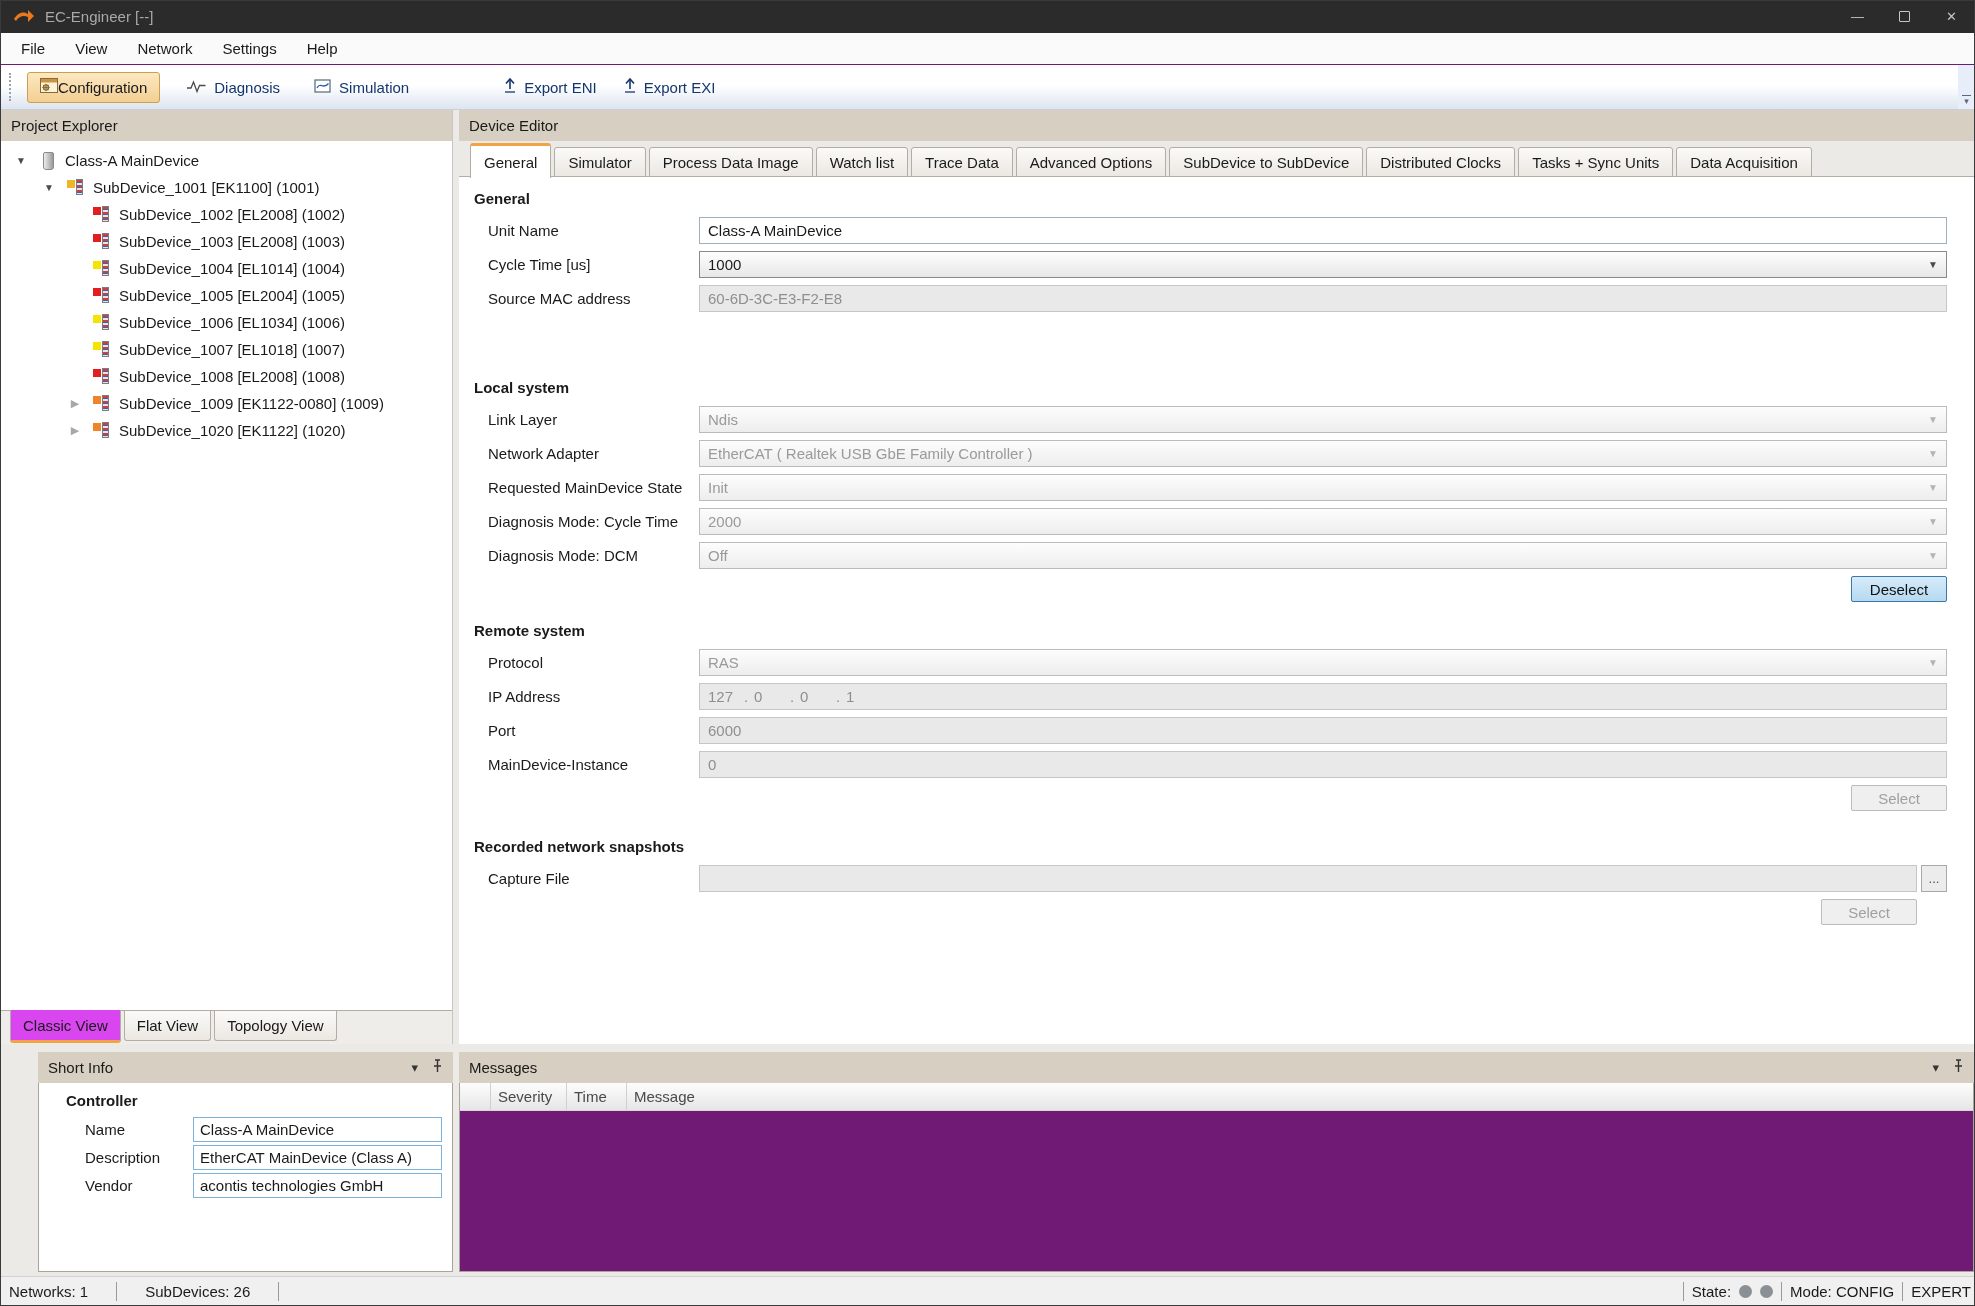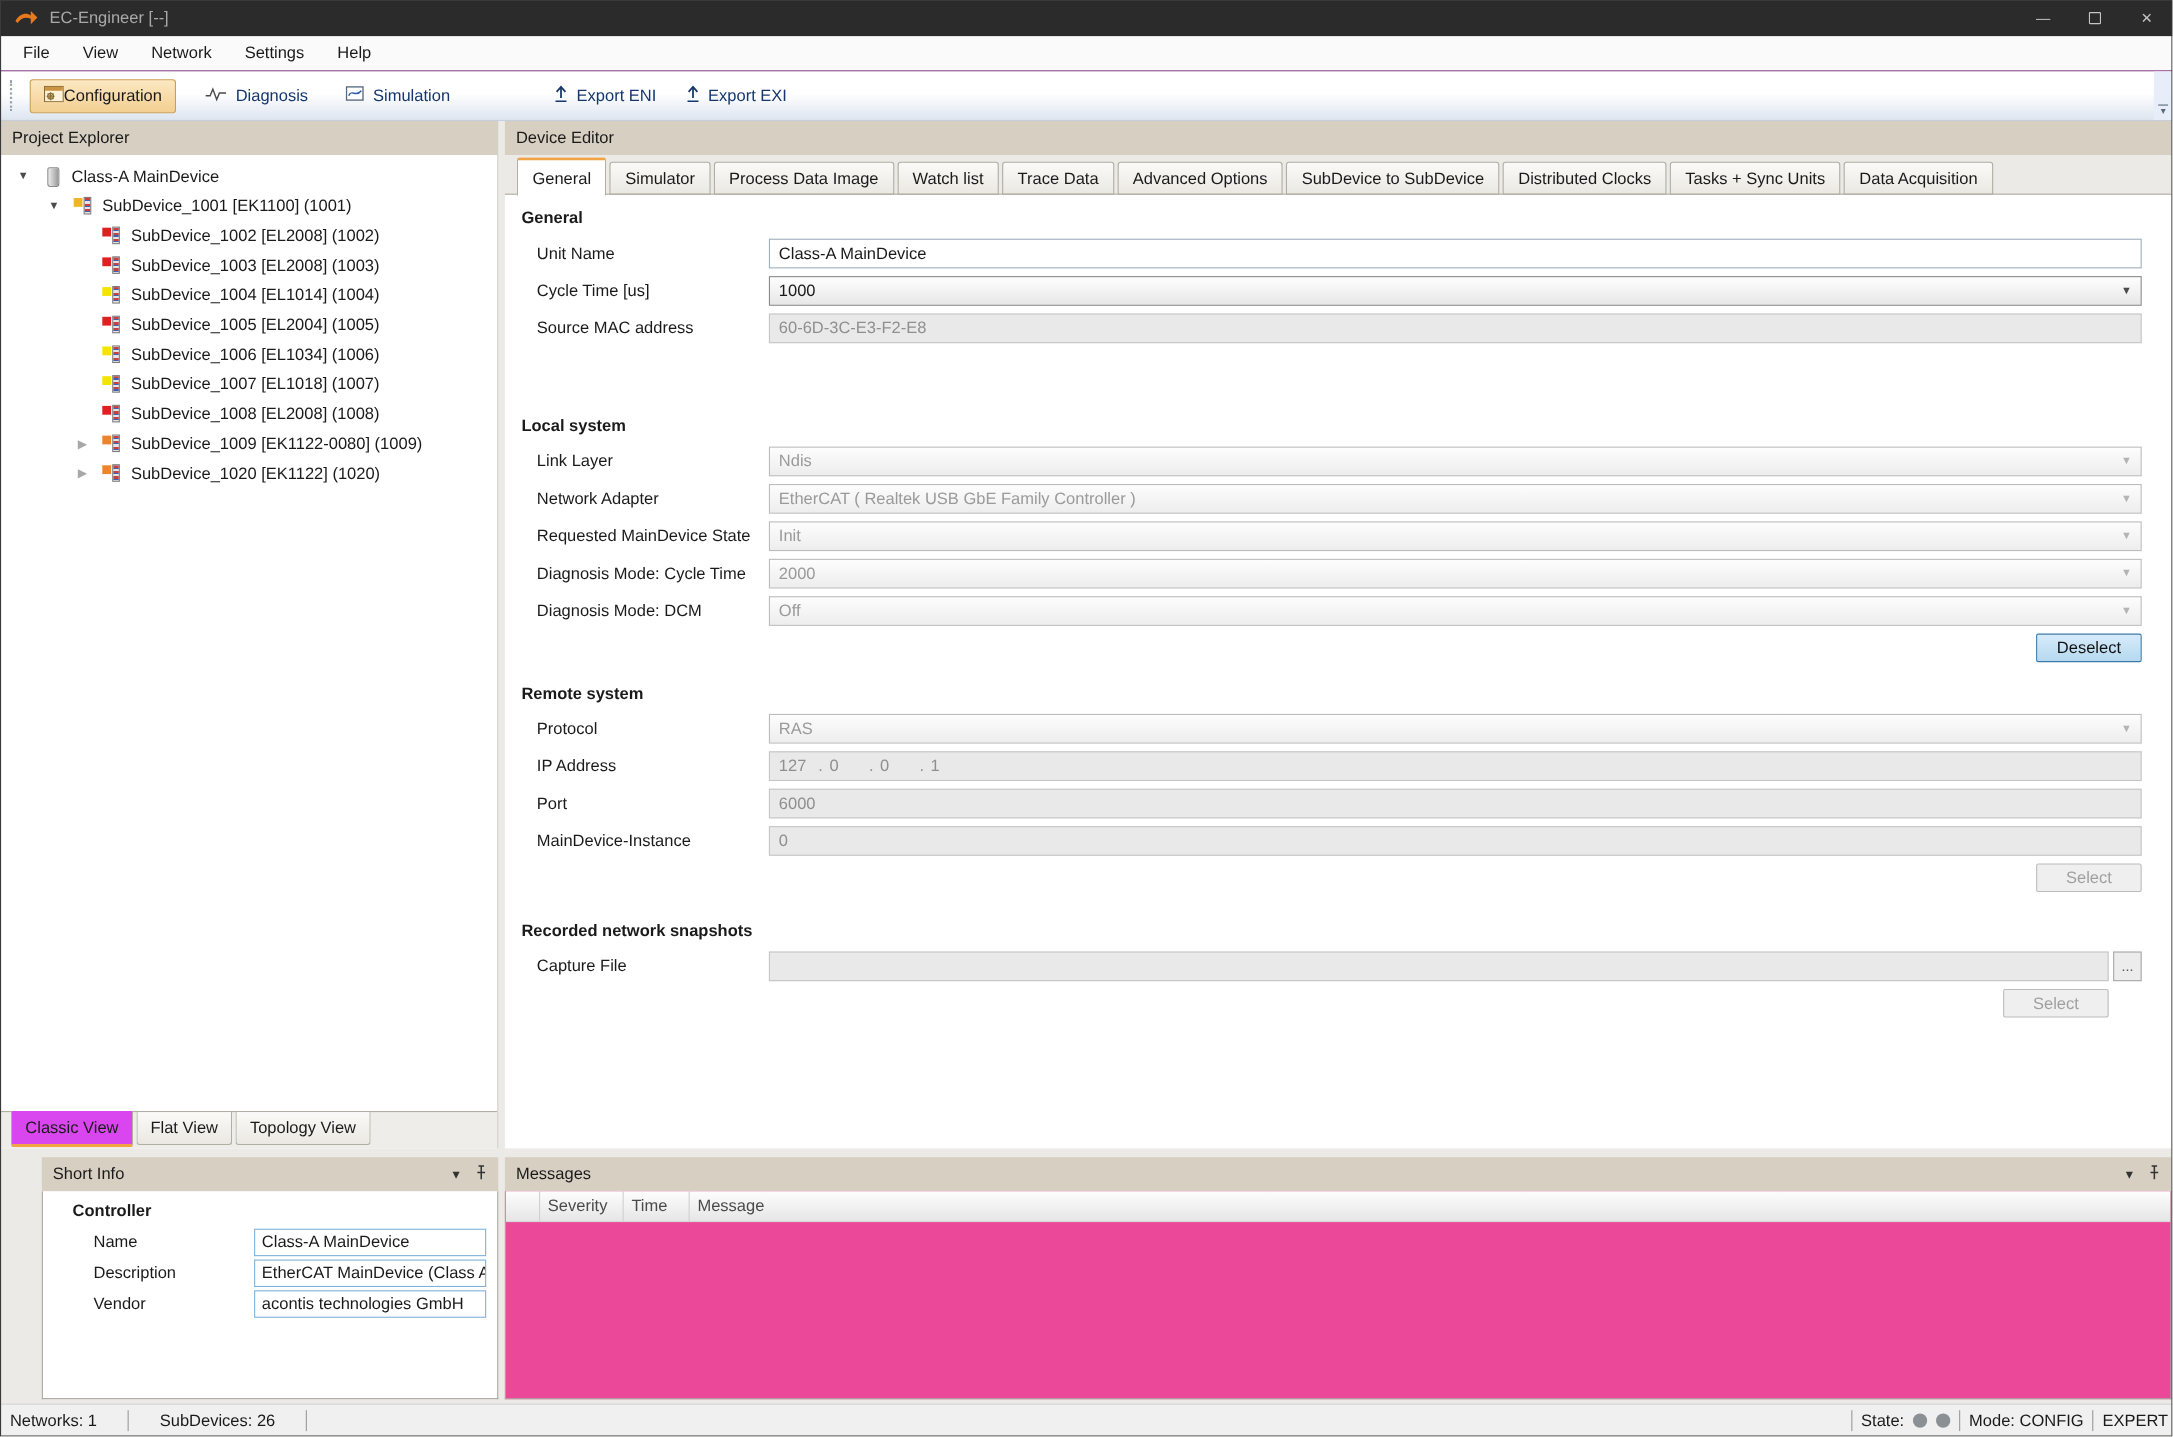--- a/index.html
+++ b/index.html
@@ -67,21 +67,21 @@
   .vtab { height:30px; padding:0 12px; display:flex; align-items:center; background:linear-gradient(#fbfaf8,#ebe8e2);
           border:1px solid #b2aea4; border-top:none; border-radius:0 0 3px 3px; margin-right:3px; }
   .vtab.active { height:33px; margin-top:-1px; background:#d946ef; border-top:none;
                  border-bottom:3px solid #f2a444; font-weight:normal; }
 
   
   .shortinfo { position:absolute; left:1px; top:1052px; width:452px; height:220px;
                display:flex; flex-direction:column;padding-left:37px; }
   .si-body { flex:1; background:#fff; border:1px solid #aaa59c; border-top:none; padding:9px 10px 0 27px; }
   .si-heading { font-weight:bold; margin-bottom:8px; }
-  .si-row { display:flex; align-items:center; margin-left:19px; margin-bottom:3px; height:25px;gap:38px; }
+  .si-row { display:flex; align-items:center; margin-left:19px; margin-bottom:3px; height:25px; }
   .si-label { width:108px; flex:none; }
   .si-input { width:277px; height:25px; border:1px solid #7fb2d9; background:#fff; display:flex;
               align-items:center; padding:0 6px; white-space:nowrap; overflow:hidden; }
 
   
   .right-top { position:absolute; left:459px; top:110px; width:1515px; height:934px;
                display:flex; flex-direction:column; }
   .tabstrip { height:36px; background:#eceae6; display:flex; align-items:flex-end; padding-left:11px;
               position:relative; }
   .tabstrip::after { content:""; position:absolute; left:0; right:0; bottom:0; height:1px; background:#b2aea4; }
@@ -106,21 +106,21 @@
   .btnrow { display:flex; justify-content:flex-end; margin-right:0; }
   .btn { width:96px; height:26px; display:flex; align-items:center; justify-content:center; border-radius:2px; }
   .btn-sel { background:linear-gradient(#d6ebfb,#b6d9ef); border:1px solid #3a79a8; color:#111; }
   .btn-dis { background:#efefef; border:1px solid #bcbcbc; color:#a0a0a0; }
   .browse { width:26px; height:27px; margin-left:4px; flex:none; background:#ececec; border:1px solid #a8a8a8;
             display:flex; align-items:center; justify-content:center; color:#555; font-size:13px; }
 
   
   .messages { position:absolute; left:459px; top:1052px; width:1515px; height:220px;
               display:flex; flex-direction:column; }
-  .msg-body { flex:1; background:#ec4899; border:1px solid #aaa59c; border-top:none;
+  .msg-body { flex:1; background:#701a75; border:1px solid #aaa59c; border-top:none;
               display:flex; flex-direction:column; }
   .msg-cols { height:28px; display:flex; background:linear-gradient(#fdfdfd,#e6e6e6);
               border-bottom:1px solid #d6d6d6; color:#4a4a4a; }
   .mcol { display:flex; align-items:center; padding-left:7px; border-right:1px solid #d0d0d0; }
   .mc-gutter { width:31px; padding:0; } .mc-sev { width:76px; } .mc-time { width:60px; } .mc-msg { flex:1; border-right:none; }
 
   
   .statusbar { position:absolute; left:0; top:1276px; width:1975px; height:30px; background:#f0f0f0;
                border-top:1px solid #d2d2d2; display:flex; align-items:center; }
   .sb-sep { width:1px; height:19px; background:#9a9a9a; margin:0 8px; flex:none; }

